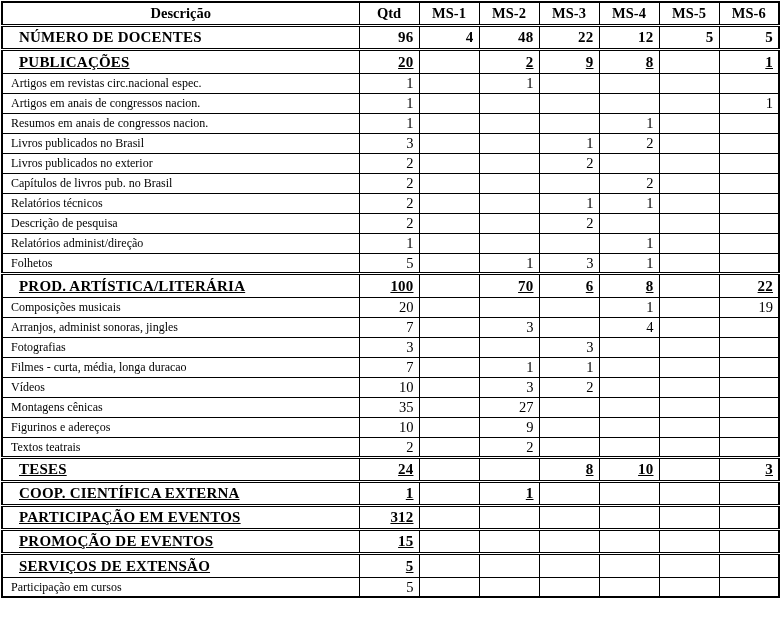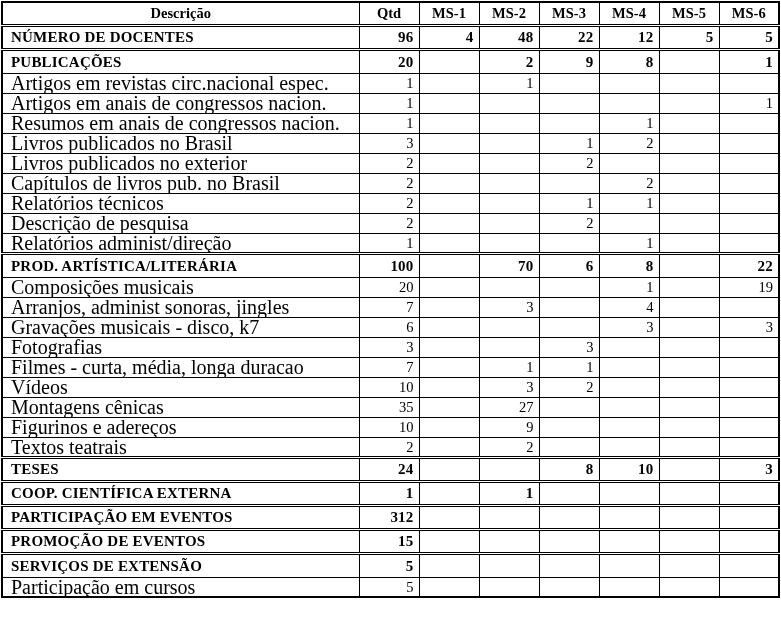--- a/index.html
+++ b/index.html
@@ -66,32 +66,33 @@
   }
 
   
   tr.section td {
     font-weight: bold;
     font-size: 15px;
     height: 24px;
     letter-spacing: 0.2px;
   }
   tr.section td.desc {
-    padding-left: 8px;
+    padding-left: 16px;
   }
 
   
   tr.detail td.desc {
     padding-left: 8px;
-    font-size: 20px;
+    font-size: 12px;
   }
 
   
   tr.sep-top td {
     border-top: 3px double #000000;
+    text-decoration: underline;
   }
   tr.sep-strong td {
     border-top: 2px solid #000000;
   }
 </style>
 </head>
 <body>
 
 <div id="page">
   <table class="report">
@@ -221,20 +222,30 @@
         <tr class="detail">
           <td class="desc">Relatórios administ/direção</td>
           <td class="num">1</td>
           <td class="num"></td>
           <td class="num"></td>
           <td class="num"></td>
           <td class="num">1</td>
           <td class="num"></td>
           <td class="num"></td>
         </tr>
+        <tr class="detail">
+          <td class="desc">Folhetos</td>
+          <td class="num">5</td>
+          <td class="num"></td>
+          <td class="num">1</td>
+          <td class="num">3</td>
+          <td class="num">1</td>
+          <td class="num"></td>
+          <td class="num"></td>
+        </tr>
         <tr class="section sep-top">
           <td class="desc">PROD. ARTÍSTICA/LITERÁRIA</td>
           <td class="num">100</td>
           <td class="num"></td>
           <td class="num">70</td>
           <td class="num">6</td>
           <td class="num">8</td>
           <td class="num"></td>
           <td class="num">22</td>
         </tr>
@@ -252,30 +263,20 @@
           <td class="desc">Arranjos, administ sonoras, jingles</td>
           <td class="num">7</td>
           <td class="num"></td>
           <td class="num">3</td>
           <td class="num"></td>
           <td class="num">4</td>
           <td class="num"></td>
           <td class="num"></td>
         </tr>
         <tr class="detail">
-          <td class="desc">Gravações musicais - disco, k7</td>
-          <td class="num">6</td>
-          <td class="num"></td>
-          <td class="num"></td>
-          <td class="num"></td>
-          <td class="num">3</td>
-          <td class="num"></td>
-          <td class="num">3</td>
-        </tr>
-        <tr class="detail">
           <td class="desc">Fotografias</td>
           <td class="num">3</td>
           <td class="num"></td>
           <td class="num"></td>
           <td class="num">3</td>
           <td class="num"></td>
           <td class="num"></td>
           <td class="num"></td>
         </tr>
         <tr class="detail">

